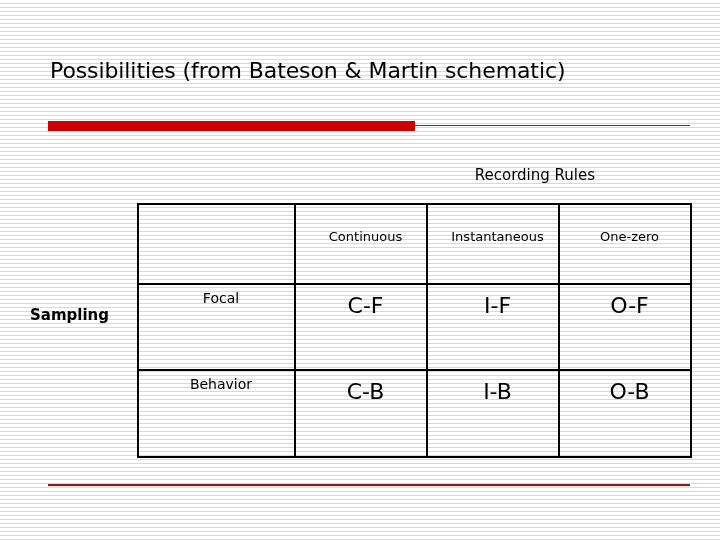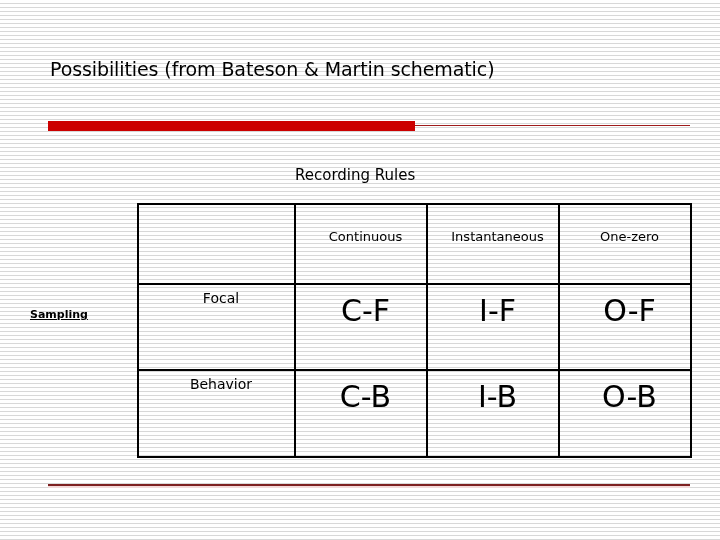--- a/index.html
+++ b/index.html
@@ -28,21 +28,21 @@
     );
     overflow: hidden;
   }
 
   
   #title {
     position: absolute;
     left: 50px;
     top: 36px;
     width: 630px;
-    font-size: 19px;
+    font-size: 22px;
     line-height: 40px;
     color: #000000;
     font-weight: normal;
     letter-spacing: -0.1px;
   }
 
   
   #title-rule-thin {
     position: absolute;
     left: 48px;
@@ -59,36 +59,35 @@
     height: 10px;
     background: #cc0000;
   }
 
   
   #recording-rules-label {
     position: absolute;
     left: 295px;
     top: 166px;
     width: 300px;
-    text-align: left;
+    text-align: right;
     font-size: 15px;
     color: #000000;
   }
 
   
   #sampling-rules-label {
     position: absolute;
     left: 30px;
     top: 304px;
     width: 105px;
-    font-size: 11px;
+    font-size: 15px;
     font-weight: bold;
     line-height: 22px;
     color: #000000;
-    text-decoration: underline;
   }
 
   
   #matrix {
     position: absolute;
     left: 137px;
     top: 203px;
     width: 553px;
     height: 255px;
     border-collapse: collapse;
@@ -113,21 +112,21 @@
     padding: 24px 0 0 9px;
     white-space: nowrap;
   }
   .rowlabel-text {
     font-size: 14px;
     color: #000000;
     padding: 5px 0 0 9px;
     white-space: nowrap;
   }
   .cell-text {
-    font-size: 30px;
+    font-size: 22px;
     color: #000000;
     padding: 8px 0 0 9px;
     white-space: nowrap;
   }
   .blank-cell { padding: 0; }
 
   
   #footer-rule {
     position: absolute;
     left: 48px;

